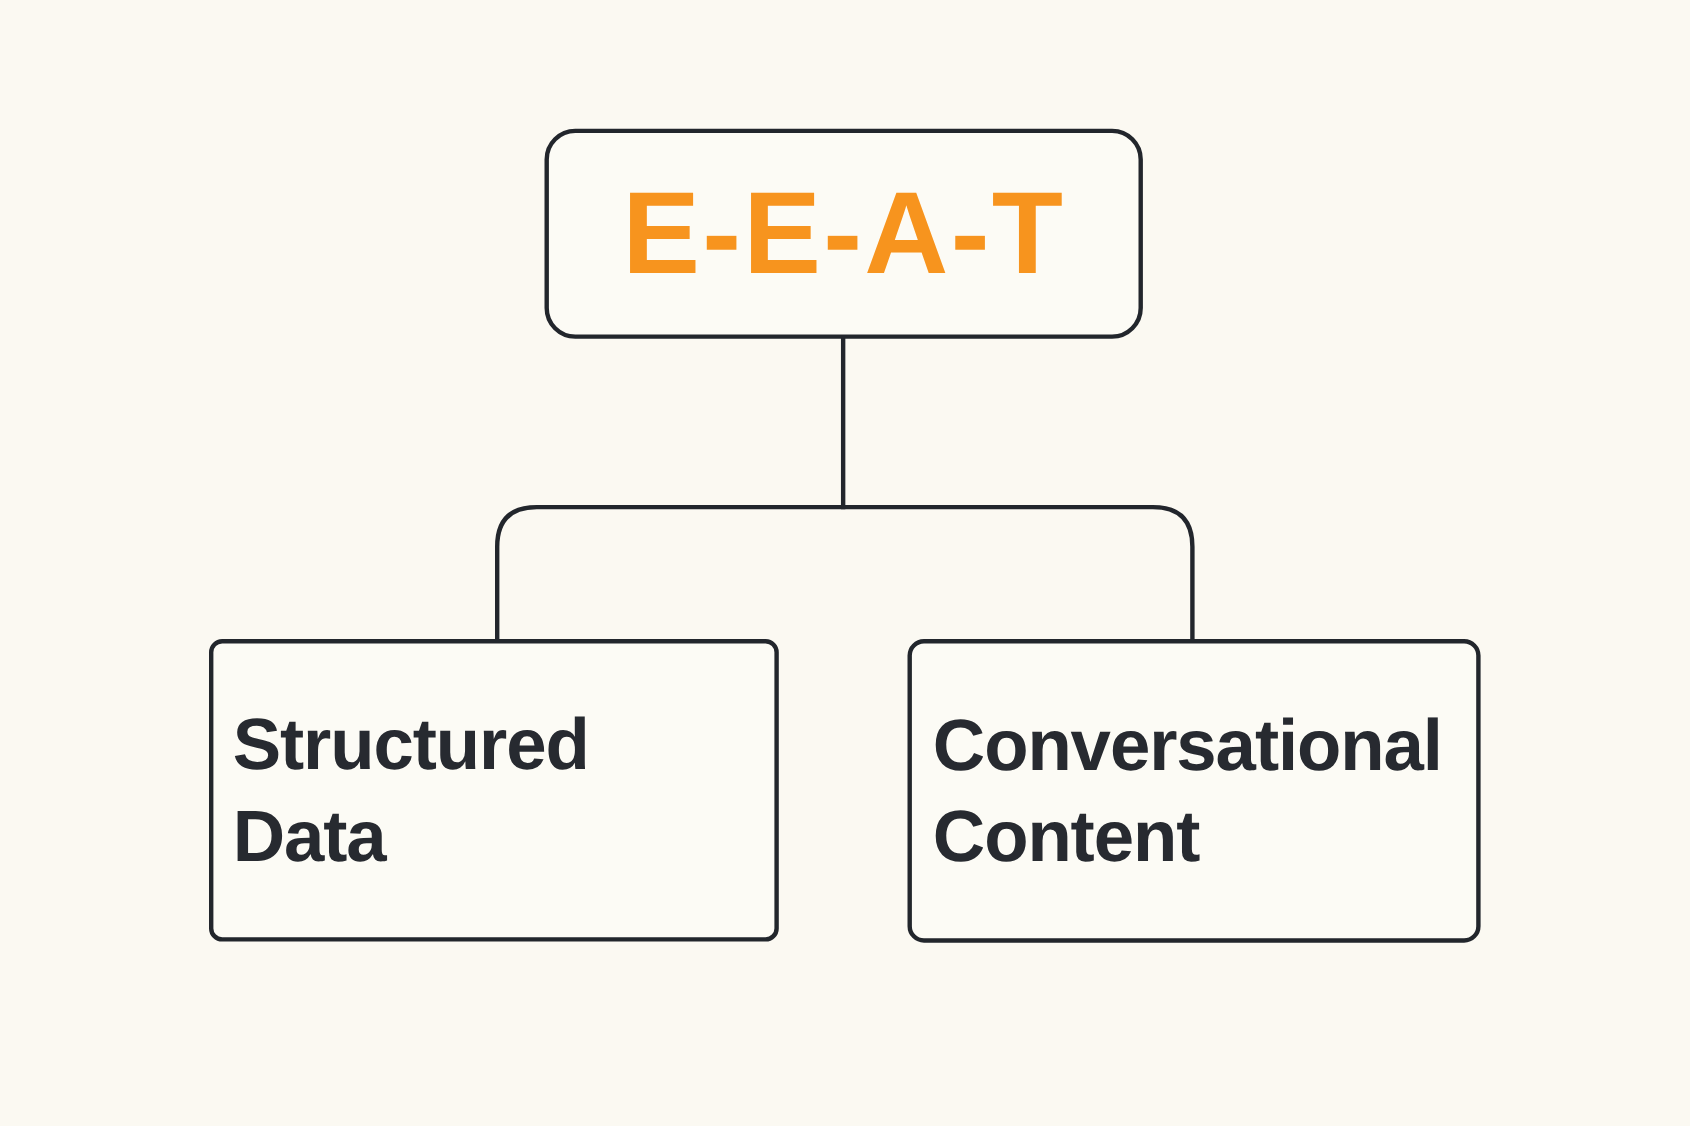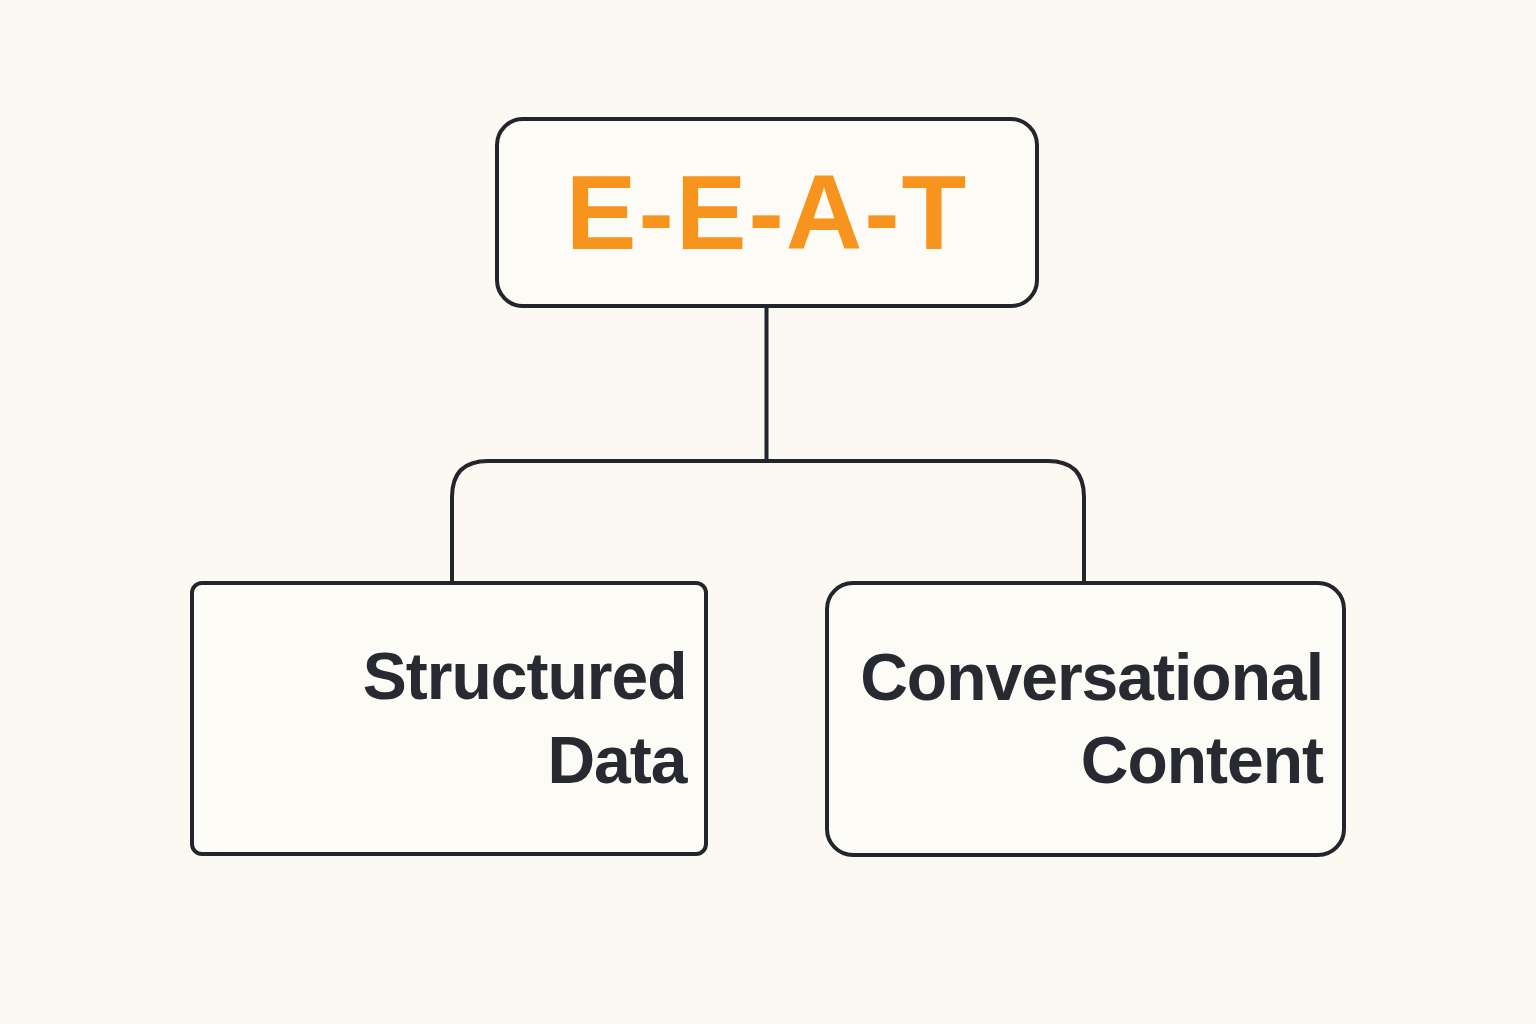--- a/index.html
+++ b/index.html
@@ -32,36 +32,36 @@
     fill: none;
     stroke-linecap: butt;
   }
   .node {
     position: absolute;
     background: var(--box-fill);
     border: 4px solid var(--line);
     display: flex;
     align-items: center;
     justify-content: center;
-    text-align: right;
+    text-align: left;
   }
   .node-root {
     left: 495px; top: 117px;
     width: 544px; height: 191px;
     border-radius: 28px;
   }
   .node-left {
     left: 190px; top: 581px;
     width: 518px; height: 275px;
     border-radius: 12px;
   }
   .node-right {
     left: 825px; top: 581px;
     width: 521px; height: 276px;
-    border-radius: 28px;
+    border-radius: 15px;
   }
   .root-label {
     font-size: 106px;
     font-weight: 700;
     letter-spacing: 2px;
     color: var(--accent-orange);
     white-space: nowrap;
   }
   .child-label {
     font-size: 66px;

